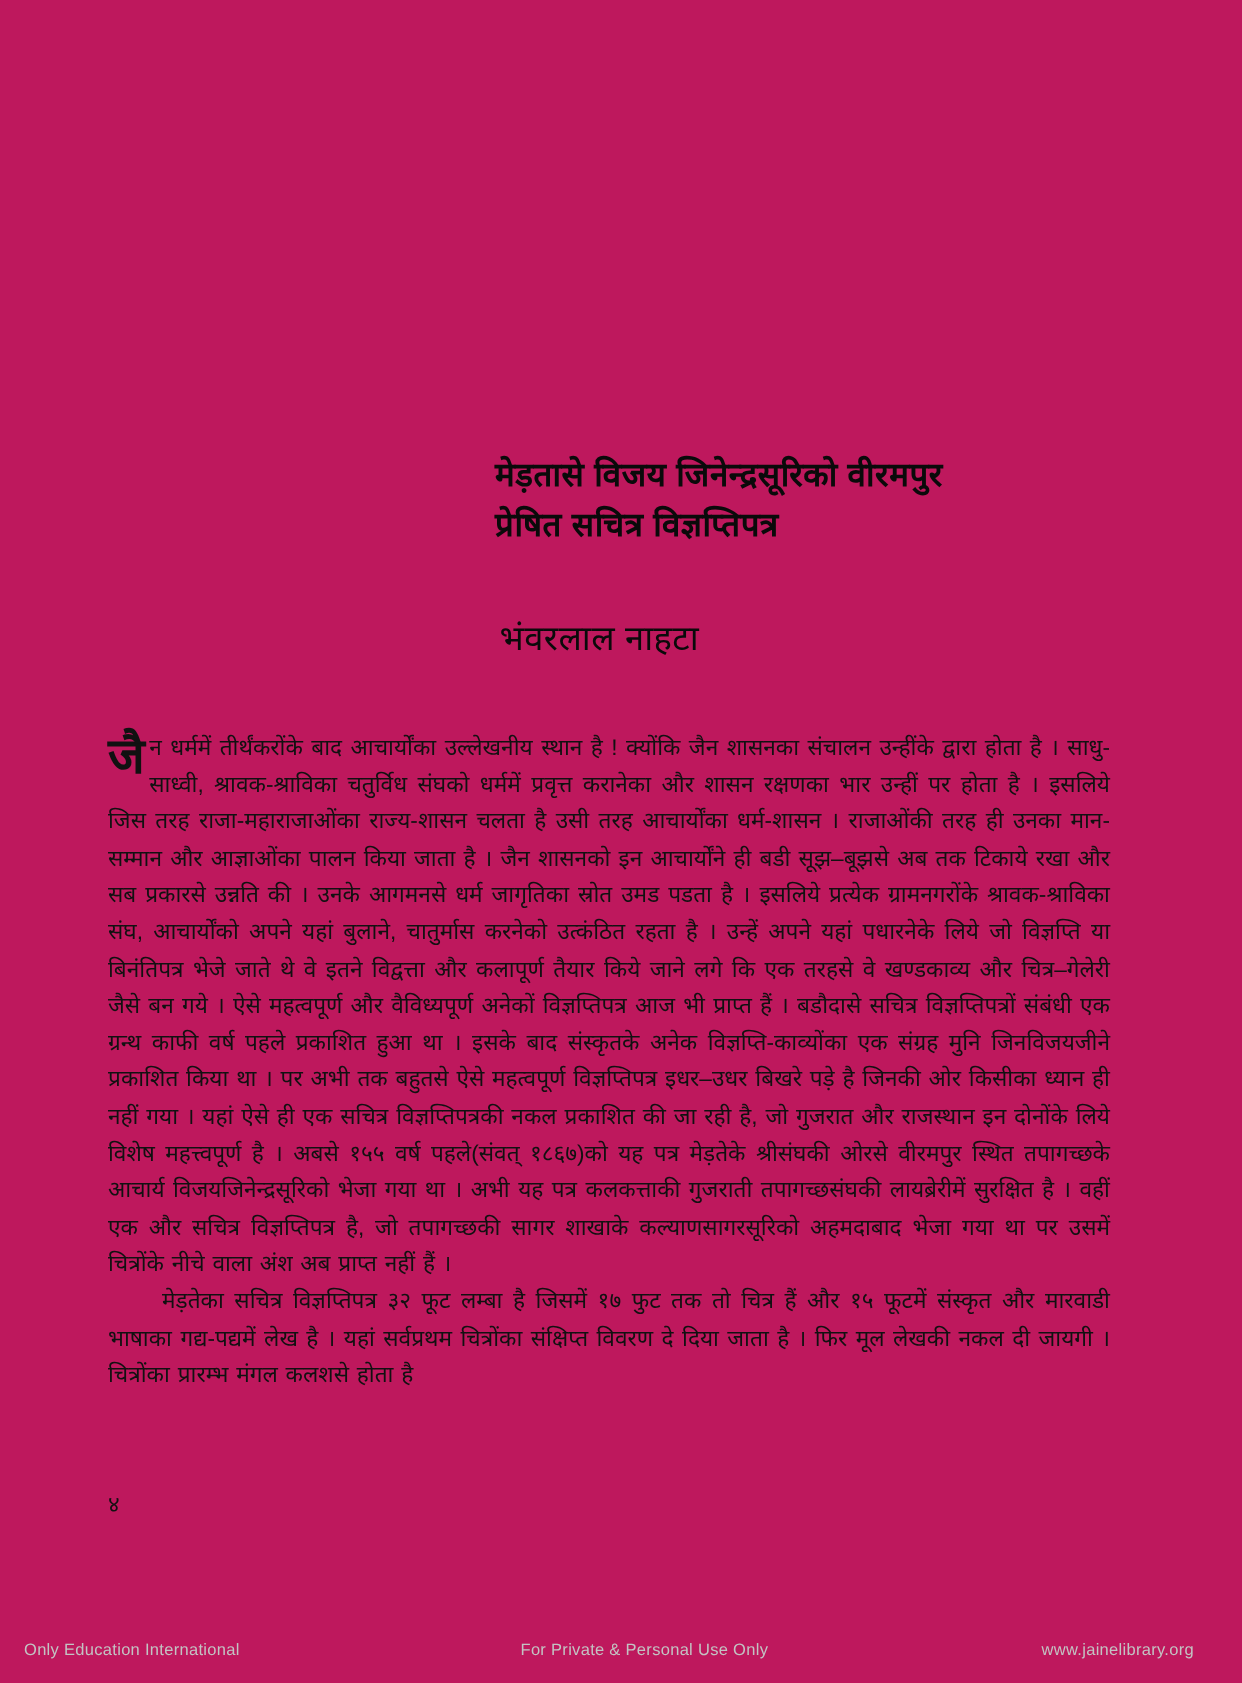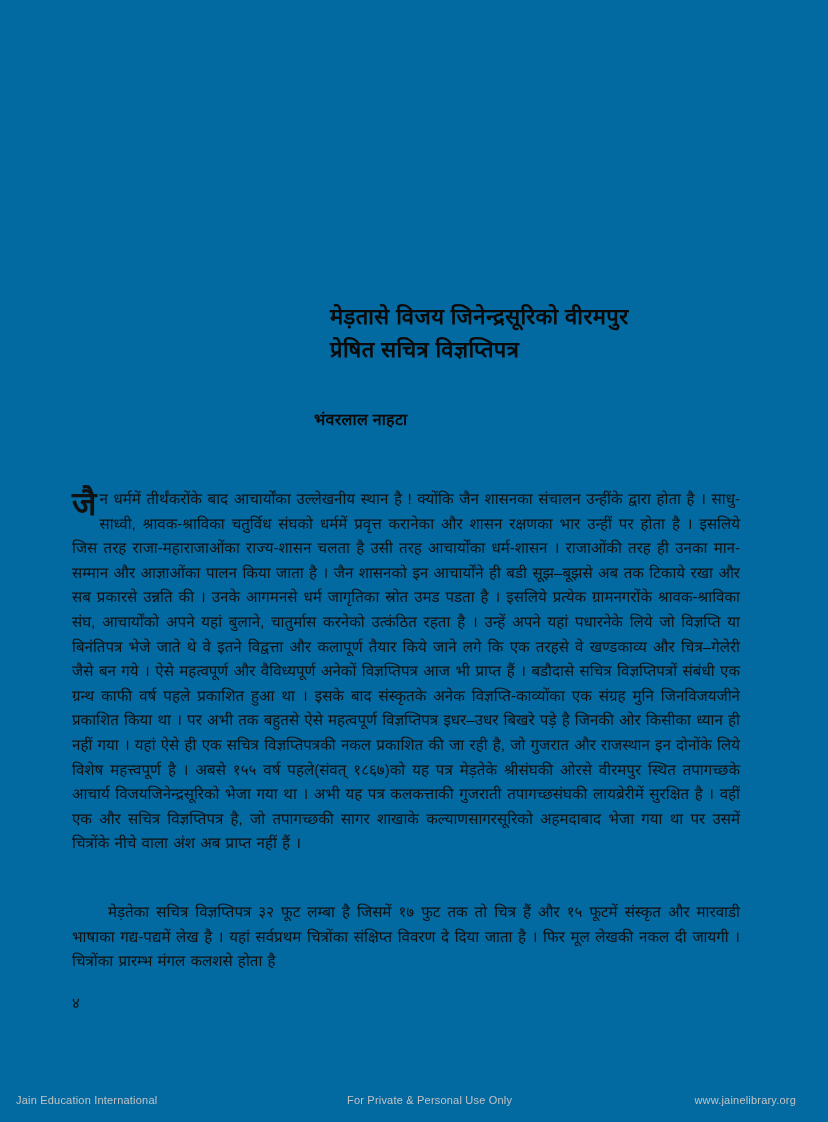--- a/index.html
+++ b/index.html
@@ -5,21 +5,21 @@
   html, body {
     margin: 0;
     padding: 0;
     background: #ffffff;
   }
 
   .page {
     position: relative;
     width: 828px;
     height: 1122px;
-    background: #0369a1;
+    background: #be185d;
     overflow: hidden;
     font-family: "Liberation Serif", "DejaVu Serif", serif;
     color: #111111;
   }
 
   
   .title-block {
     position: absolute;
     left: 330px;
     top: 300px;
@@ -32,25 +32,25 @@
     font-weight: 700;
     line-height: 33px;
     letter-spacing: 0.4px;
     color: #0a0a0a;
     margin: 0;
     white-space: pre-line;
   }
 
   .doc-author {
     position: absolute;
-    left: 314px;
+    left: 333px;
     top: 408px;
     font-family: "Liberation Sans", "DejaVu Sans", sans-serif;
-    font-size: 16px;
-    font-weight: 700;
+    font-size: 23px;
+    font-weight: 400;
     letter-spacing: 0.3px;
     color: #0a0a0a;
   }
 
   
   .body-text {
     position: absolute;
     left: 72px;
     top: 487px;
     width: 668px;
@@ -62,21 +62,20 @@
     font-size: 15.1px;
     line-height: 24.6px;
     text-align: justify;
     text-justify: inter-word;
     color: #111111;
     word-spacing: 1px;
   }
 
   .para + .para {
     text-indent: 36px;
-    margin-top: 44px;
   }
 
   .para-lead::first-letter {
     float: left;
     font-size: 33px;
     line-height: 30px;
     font-weight: 700;
     padding: 0 3px 0 0;
     margin-top: 2px;
   }
@@ -135,18 +134,18 @@
   <div class="doc-author">भंवरलाल नाहटा</div>
 
   <div class="body-text">
     <p class="para para-lead">जैन धर्ममें तीर्थंकरोंके बाद आचार्योंका उल्लेखनीय स्थान है ! क्योंकि जैन शासनका संचालन उन्हींके द्वारा होता है । साधु-साध्वी, श्रावक-श्राविका चतुर्विध संघको धर्ममें प्रवृत्त करानेका और शासन रक्षणका भार उन्हीं पर होता है । इसलिये जिस तरह राजा-महाराजाओंका राज्य-शासन चलता है उसी तरह आचार्योंका धर्म-शासन । राजाओंकी तरह ही उनका मान-सम्मान और आज्ञाओंका पालन किया जाता है । जैन शासनको इन आचार्योंने ही बडी सूझ–बूझसे अब तक टिकाये रखा और सब प्रकारसे उन्नति की । उनके आगमनसे धर्म जागृतिका स्रोत उमड पडता है । इसलिये प्रत्येक ग्रामनगरोंके श्रावक-श्राविका संघ, आचार्योंको अपने यहां बुलाने, चातुर्मास करनेको उत्कंठित रहता है । उन्हें अपने यहां पधारनेके लिये जो विज्ञप्ति या बिनंतिपत्र भेजे जाते थे वे इतने विद्वत्ता और कलापूर्ण तैयार किये जाने लगे कि एक तरहसे वे खण्डकाव्य और चित्र–गेलेरी जैसे बन गये । ऐसे महत्वपूर्ण और वैविध्यपूर्ण अनेकों विज्ञप्तिपत्र आज भी प्राप्त हैं । बडौदासे सचित्र विज्ञप्तिपत्रों संबंधी एक ग्रन्थ काफी वर्ष पहले प्रकाशित हुआ था । इसके बाद संस्कृतके अनेक विज्ञप्ति-काव्योंका एक संग्रह मुनि जिनविजयजीने प्रकाशित किया था । पर अभी तक बहुतसे ऐसे महत्वपूर्ण विज्ञप्तिपत्र इधर–उधर बिखरे पड़े है जिनकी ओर किसीका ध्यान ही नहीं गया । यहां ऐसे ही एक सचित्र विज्ञप्तिपत्रकी नकल प्रकाशित की जा रही है, जो गुजरात और राजस्थान इन दोनोंके लिये विशेष महत्त्वपूर्ण है । अबसे १५५ वर्ष पहले(संवत् १८६७)को यह पत्र मेड़तेके श्रीसंघकी ओरसे वीरमपुर स्थित तपागच्छके आचार्य विजयजिनेन्द्रसूरिको भेजा गया था । अभी यह पत्र कलकत्ताकी गुजराती तपागच्छसंघकी लायब्रेरीमें सुरक्षित है । वहीं एक और सचित्र विज्ञप्तिपत्र है, जो तपागच्छकी सागर शाखाके कल्याणसागरसूरिको अहमदाबाद भेजा गया था पर उसमें चित्रोंके नीचे वाला अंश अब प्राप्त नहीं हैं ।</p>
     <p class="para">मेड़तेका सचित्र विज्ञप्तिपत्र ३२ फूट लम्बा है जिसमें १७ फुट तक तो चित्र हैं और १५ फूटमें संस्कृत और मारवाडी भाषाका गद्य-पद्यमें लेख है । यहां सर्वप्रथम चित्रोंका संक्षिप्त विवरण दे दिया जाता है । फिर मूल लेखकी नकल दी जायगी । चित्रोंका प्रारम्भ मंगल कलशसे होता है</p>
   </div>
 
   <div class="page-number">४</div>
 
   <div class="footer">
-    <span class="footer-left">Jain Education International</span>
+    <span class="footer-left">Only Education International</span>
     <span class="footer-center">For Private &amp; Personal Use Only</span>
     <span class="footer-right">www.jainelibrary.org</span>
   </div>
 
 </div>
 
 </body></html>

